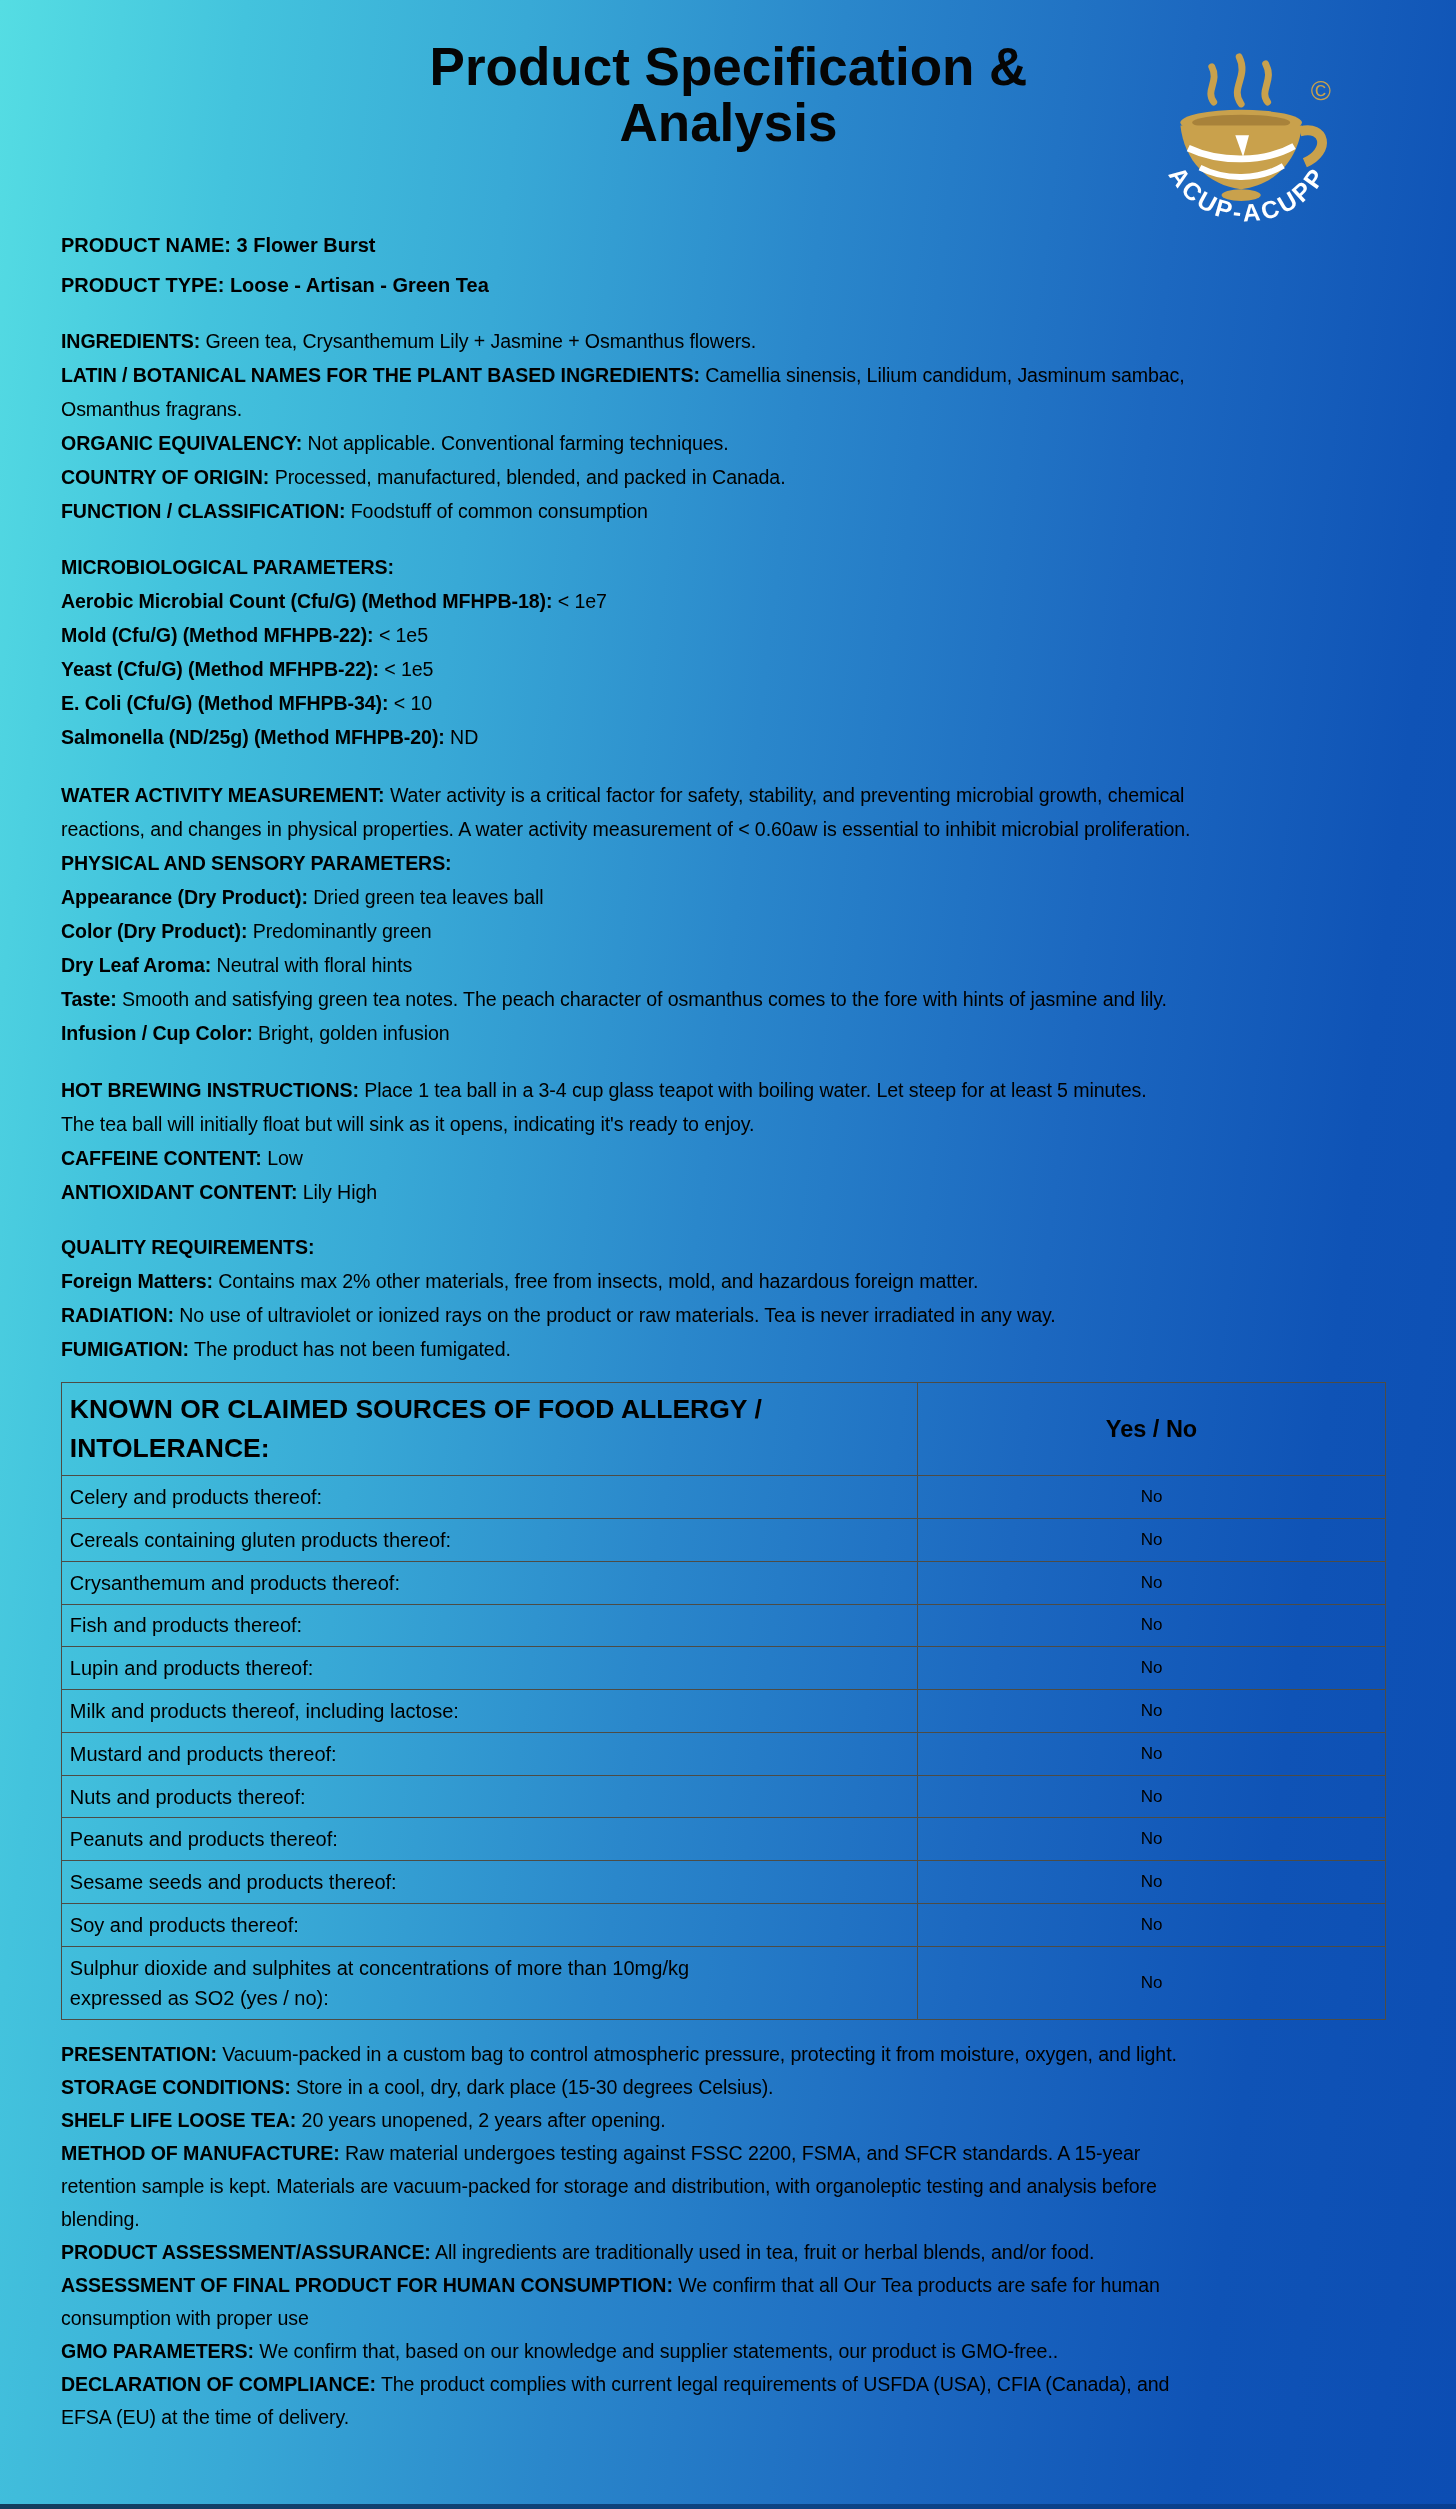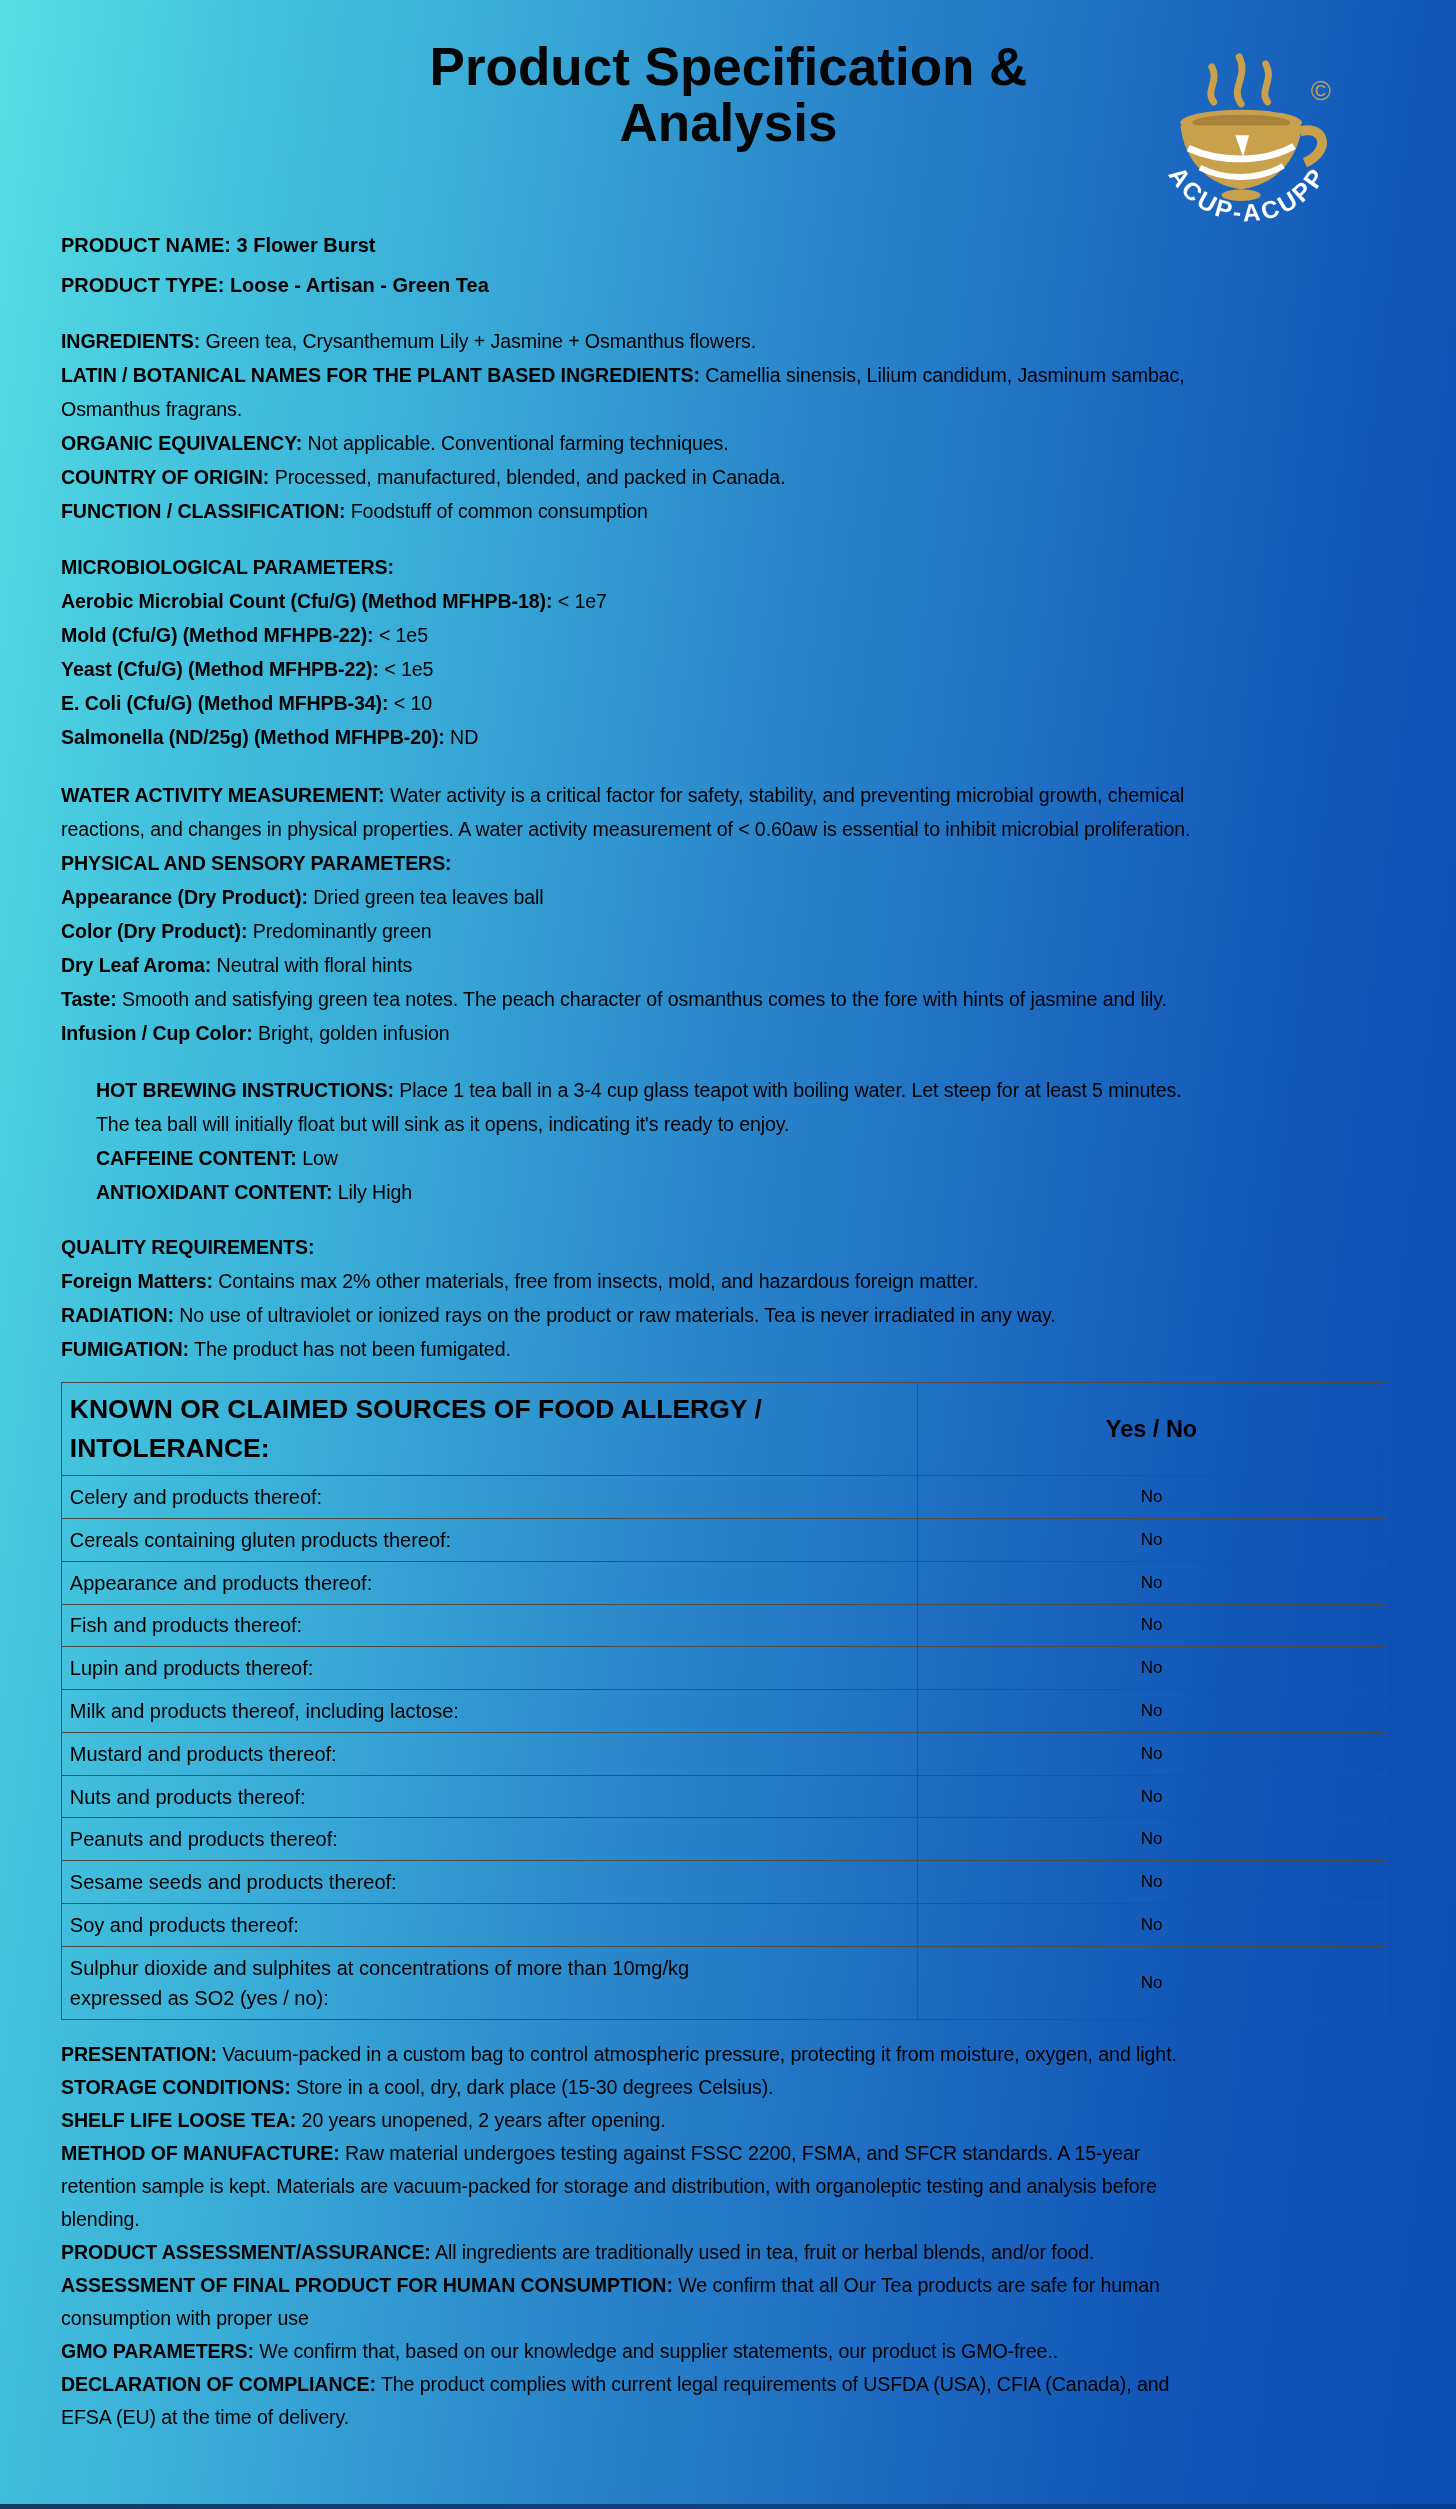--- a/index.html
+++ b/index.html
@@ -29,21 +29,21 @@
   .product-block { margin:74px 0 0 0; }
   .product-block p {
     margin:0; font-size:20px; font-weight:bold; line-height:40px; white-space:pre-line;
   }
   .sec { margin:0; }
   .sec p { margin:0; font-size:19.6px; line-height:34px; white-space:pre-line; letter-spacing:-0.1px; }
   .sec p strong { font-weight:bold; }
   .sec-intro    { margin-top:18.6px; }
   .sec-micro    { margin-top:22.5px; }
   .sec-physical { margin-top:23.5px; }
-  .sec-brewing  { margin-top:23.5px;margin-left:35px; }
+  .sec-brewing  { margin-top:23.5px; }
   .sec-quality  { margin-top:20.6px; }
   table.allergy {
     border-collapse:collapse;
     width:1325px;
     margin-top:16.7px;
     table-layout:fixed;
   }
   table.allergy th, table.allergy td { border:1px solid #4d4c45; }
   th.hdr-src {
     width:856px; text-align:left; vertical-align:middle;
@@ -164,21 +164,21 @@
       <tbody>
         <tr>
             <td class="allergen-cell">Celery and products thereof:</td>
             <td class="answer-cell">No</td>
           </tr>
         <tr>
             <td class="allergen-cell">Cereals containing gluten products thereof:</td>
             <td class="answer-cell">No</td>
           </tr>
         <tr>
-            <td class="allergen-cell">Appearance and products thereof:</td>
+            <td class="allergen-cell">Crysanthemum and products thereof:</td>
             <td class="answer-cell">No</td>
           </tr>
         <tr>
             <td class="allergen-cell">Fish and products thereof:</td>
             <td class="answer-cell">No</td>
           </tr>
         <tr>
             <td class="allergen-cell">Lupin and products thereof:</td>
             <td class="answer-cell">No</td>
           </tr>

